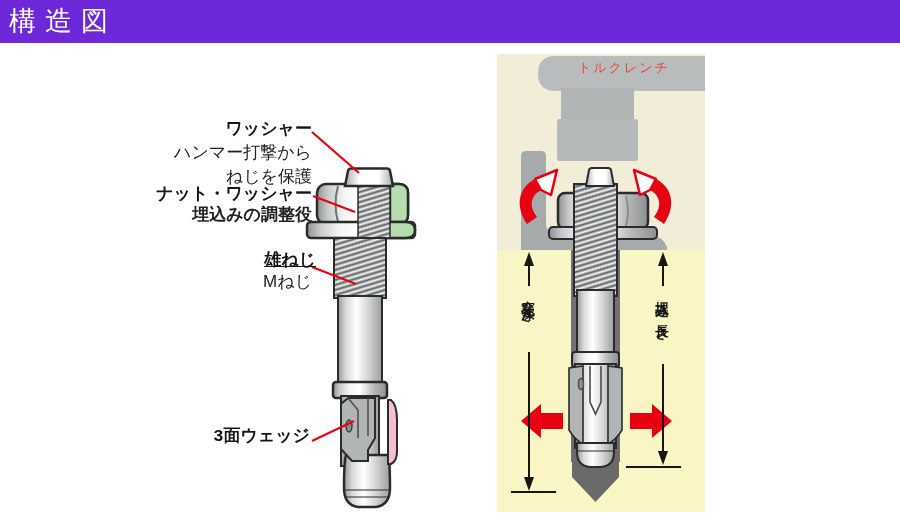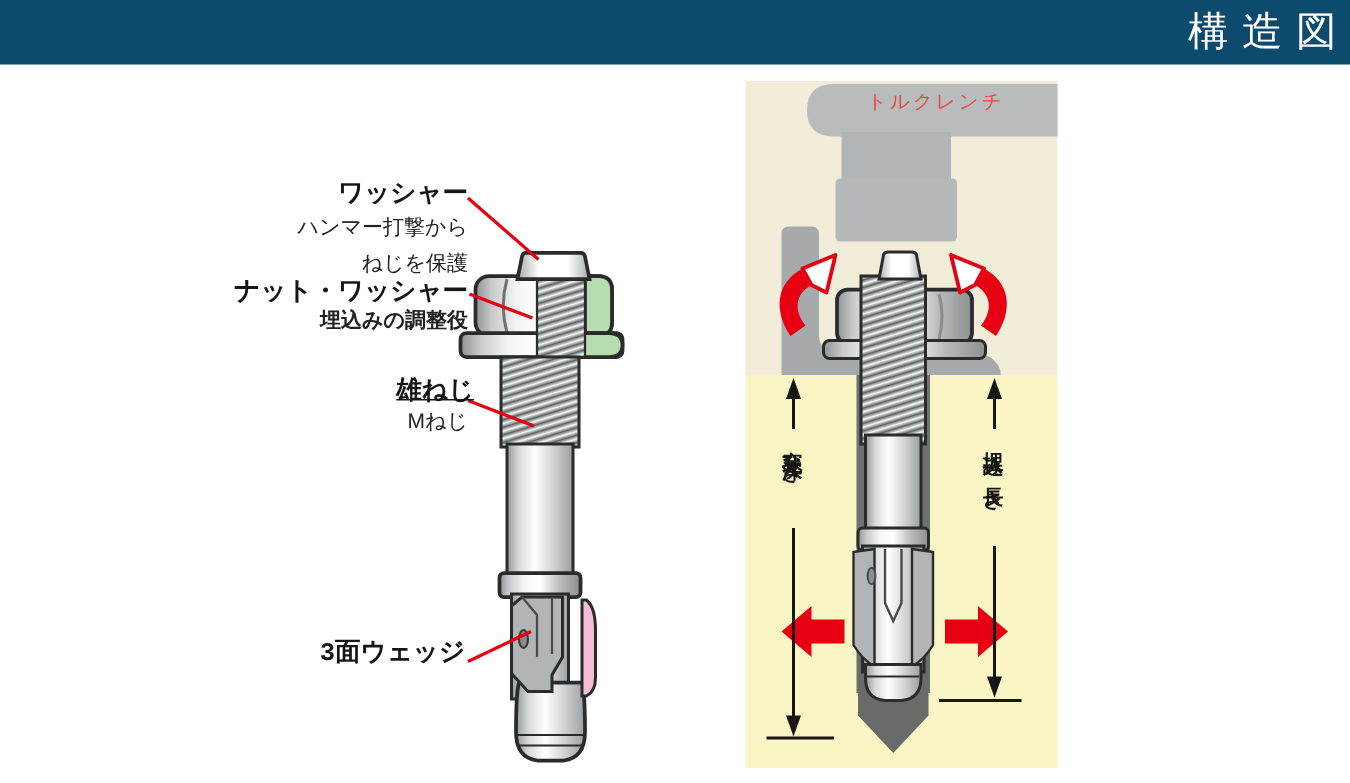--- a/index.html
+++ b/index.html
@@ -3,30 +3,30 @@
 <meta charset="utf-8">
 <style>
   html,body{margin:0;padding:0;}
   body{
     width:900px;height:522px;position:relative;background:#ffffff;
     font-family:"Liberation Sans","DejaVu Sans",sans-serif;
     overflow:hidden;
   }
   .header{
     position:absolute;left:0;top:0;width:900px;height:43px;
-    background:#0c4a6e;display:flex;align-items:center;justify-content:flex-end;
+    background:#6d28d9;display:flex;align-items:center;justify-content:flex-start;
   }
   .header .title{
     color:#ffffff;font-size:27px;letter-spacing:9px;line-height:1;
     padding-left:9px; 
   }
   svg#art{position:absolute;left:0;top:0;}
   .lbl{position:absolute;line-height:1;white-space:nowrap;color:#161616;text-align:right;}
   .lbl.main{font-weight:bold;font-size:17px;}
-  .lbl.sub{font-size:14px;color:#222;}
+  .lbl.sub{font-size:17px;color:#222;}
   .tool-label{
     position:absolute;left:578px;top:61px;line-height:1;white-space:nowrap;
     color:#ef4444;font-size:13px;letter-spacing:2px;
   }
   .vdim{
     position:absolute;writing-mode:vertical-rl;text-orientation:upright;
     line-height:1;font-size:13.5px;font-weight:bold;color:#161616;letter-spacing:3px;
     white-space:nowrap;
   }
   .vdim.left{left:521px;top:290px;}

